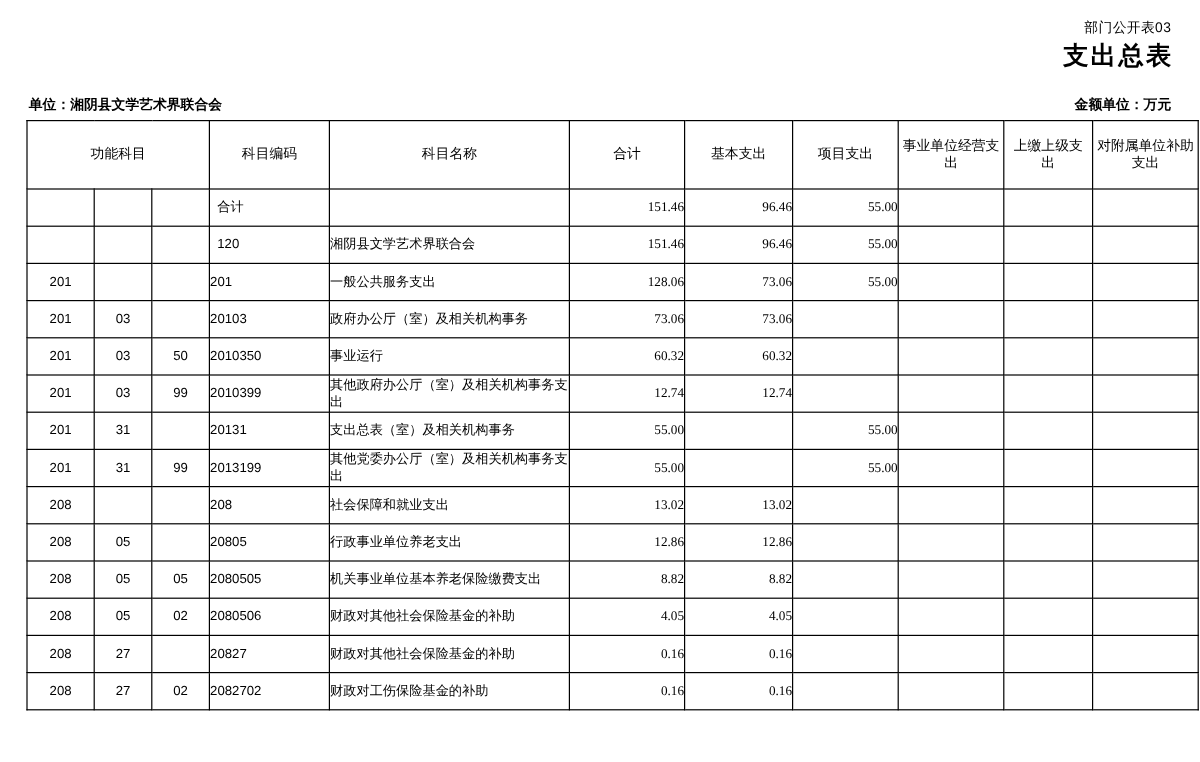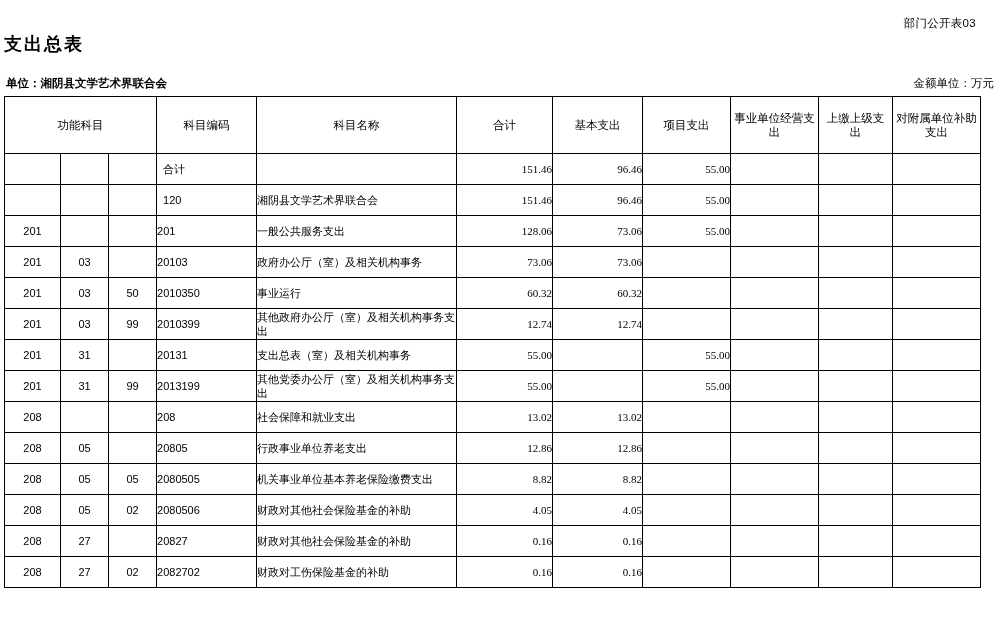--- a/index.html
+++ b/index.html
@@ -13,48 +13,48 @@
     font-family: "Liberation Sans", sans-serif;
     color: #000000;
     position: relative;
     overflow: hidden;
   }
   .page {
     position: relative;
     width: 1000px;
     height: 635px;
     box-sizing: border-box;
-    padding: 0 4px;
+    padding: 0 22px;
   }
   .topnote {
     position: absolute;
     top: 16px;
     right: 24px;
     font-size: 11.5px;
     letter-spacing: 0.3px;
   }
   .doc-title {
-    text-align: left;
-    font-size: 18px;
+    text-align: right;
+    font-size: 21px;
     font-weight: bold;
     letter-spacing: 2px;
     padding-top: 32px;
     padding-bottom: 6px;
     font-family: "Liberation Serif", serif;
   }
   .meta-row {
     display: flex;
     justify-content: space-between;
     align-items: flex-start;
     font-size: 11.5px;
     font-weight: bold;
     padding: 14px 2px 5px 2px;
   }
   .meta-right {
-    font-weight: normal;
+    font-weight: bold;
     font-size: 11.5px;
   }
   table.sheet {
     border-collapse: collapse;
     width: 956px;
     table-layout: fixed;
     font-size: 11px;
   }
   table.sheet th, table.sheet td {
     border: 1px solid #000000;

